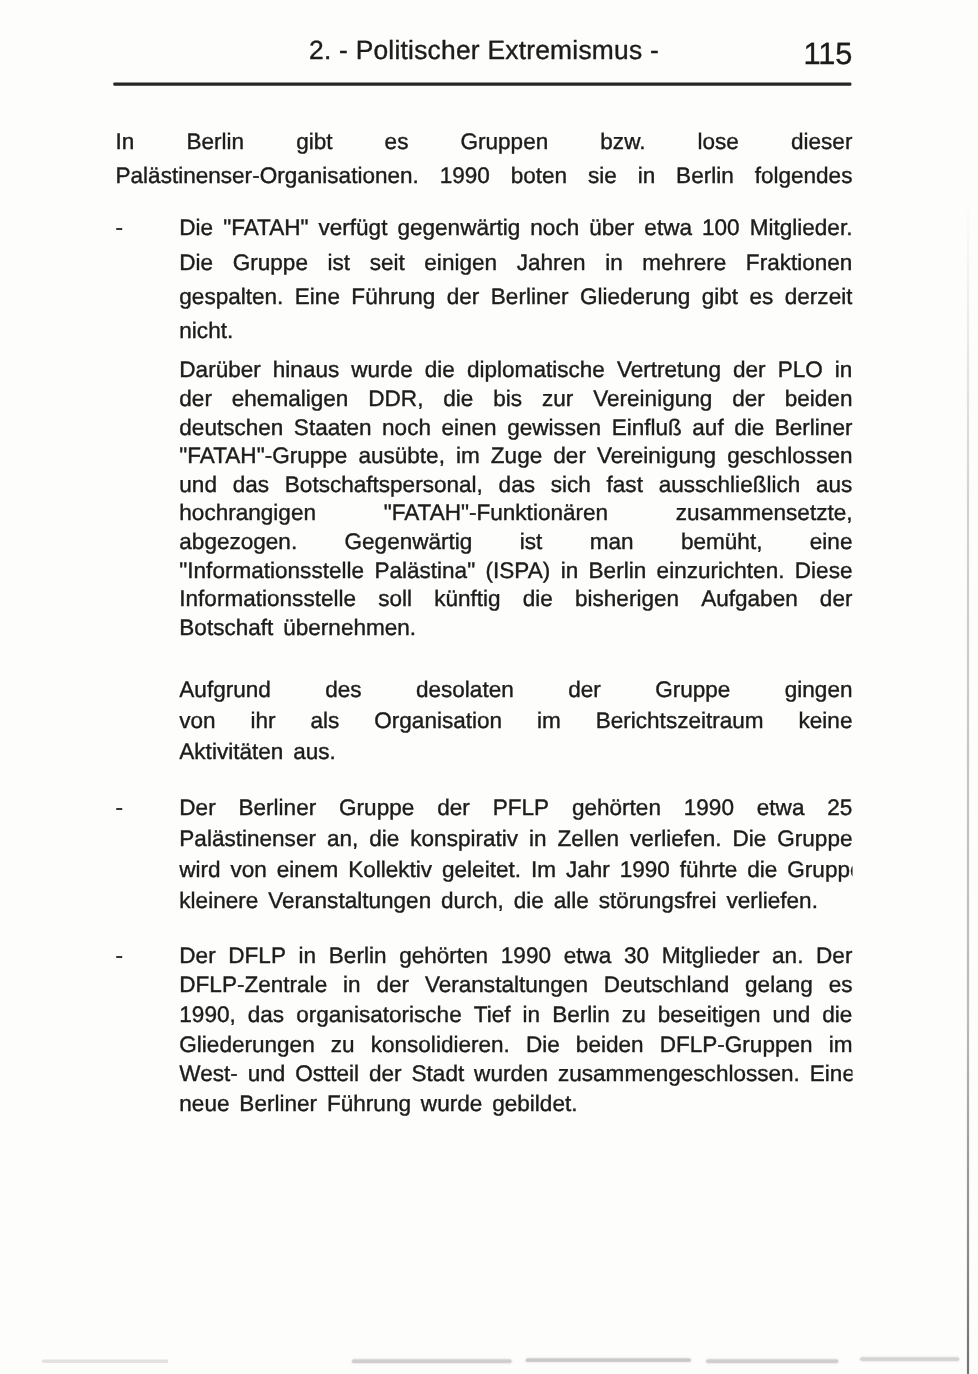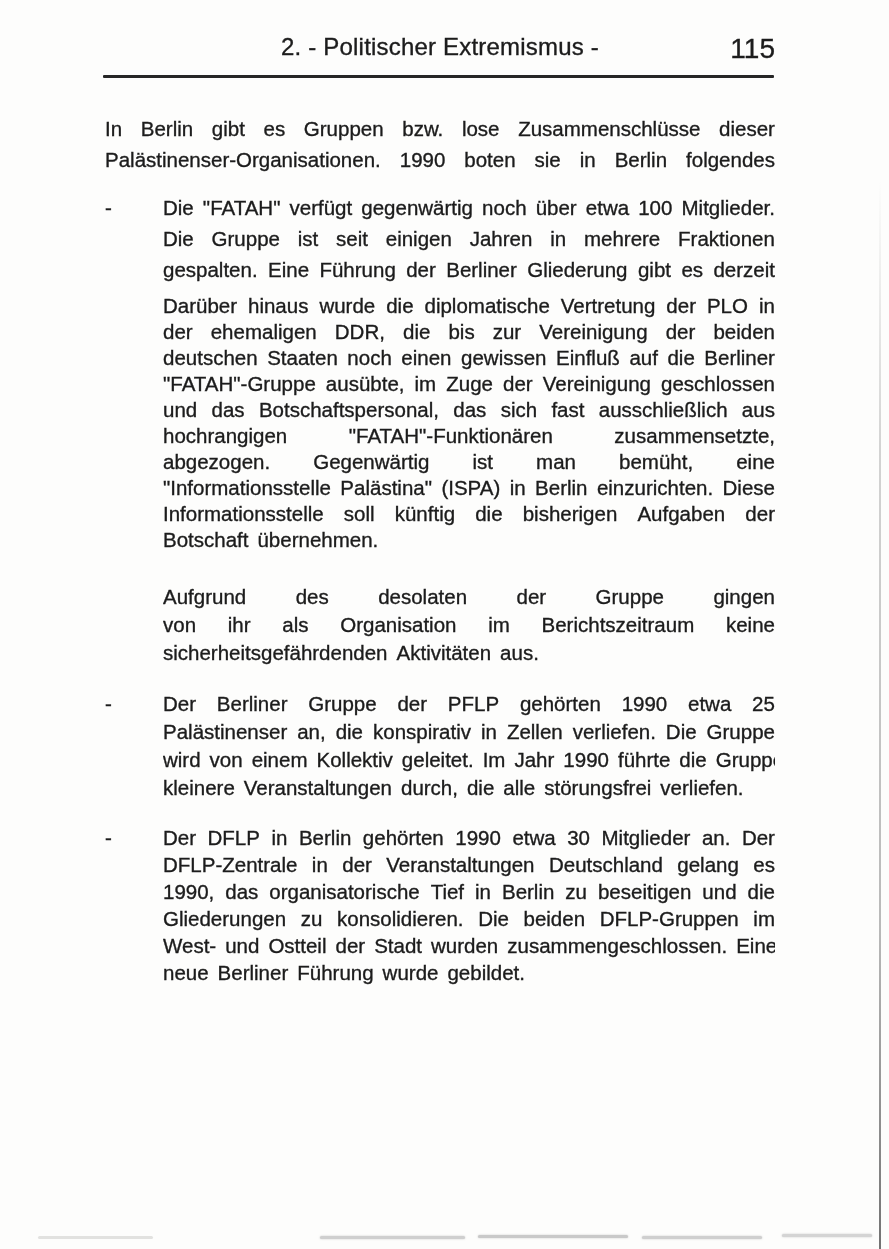--- a/index.html
+++ b/index.html
@@ -127,21 +127,20 @@
   <div id="content">
       <div class="block b1">
         <div class="line just">
           <span>In</span>
           <span>Berlin</span>
           <span>gibt</span>
           <span>es</span>
           <span>Gruppen</span>
           <span>bzw.</span>
           <span>lose</span>
-          <span>Zusammenschlüsse</span>
           <span>dieser</span>
         </div>
         <div class="line just">
           <span>Palästinenser-Organisationen.</span>
           <span>1990</span>
           <span>boten</span>
           <span>sie</span>
           <span>in</span>
           <span>Berlin</span>
           <span>folgendes</span>
@@ -175,20 +174,23 @@
           <span>gespalten.</span>
           <span>Eine</span>
           <span>Führung</span>
           <span>der</span>
           <span>Berliner</span>
           <span>Gliederung</span>
           <span>gibt</span>
           <span>es</span>
           <span>derzeit</span>
         </div>
+        <div class="line last">
+          <span>nicht.</span>
+        </div>
       </div>
       <div class="block b3 indent">
         <div class="line just">
           <span>Darüber</span>
           <span>hinaus</span>
           <span>wurde</span>
           <span>die</span>
           <span>diplomatische</span>
           <span>Vertretung</span>
           <span>der</span>
@@ -284,21 +286,20 @@
         <div class="line just">
           <span>von</span>
           <span>ihr</span>
           <span>als</span>
           <span>Organisation</span>
           <span>im</span>
           <span>Berichtszeitraum</span>
           <span>keine</span>
         </div>
         <div class="line last">
-          <span>sicherheitsgefährdenden</span>
           <span>Aktivitäten</span>
           <span>aus.</span>
         </div>
       </div>
       <div class="block b5 indent">
         <span class="marker">-</span>
         <div class="line just">
           <span>Der</span>
           <span>Berliner</span>
           <span>Gruppe</span>

